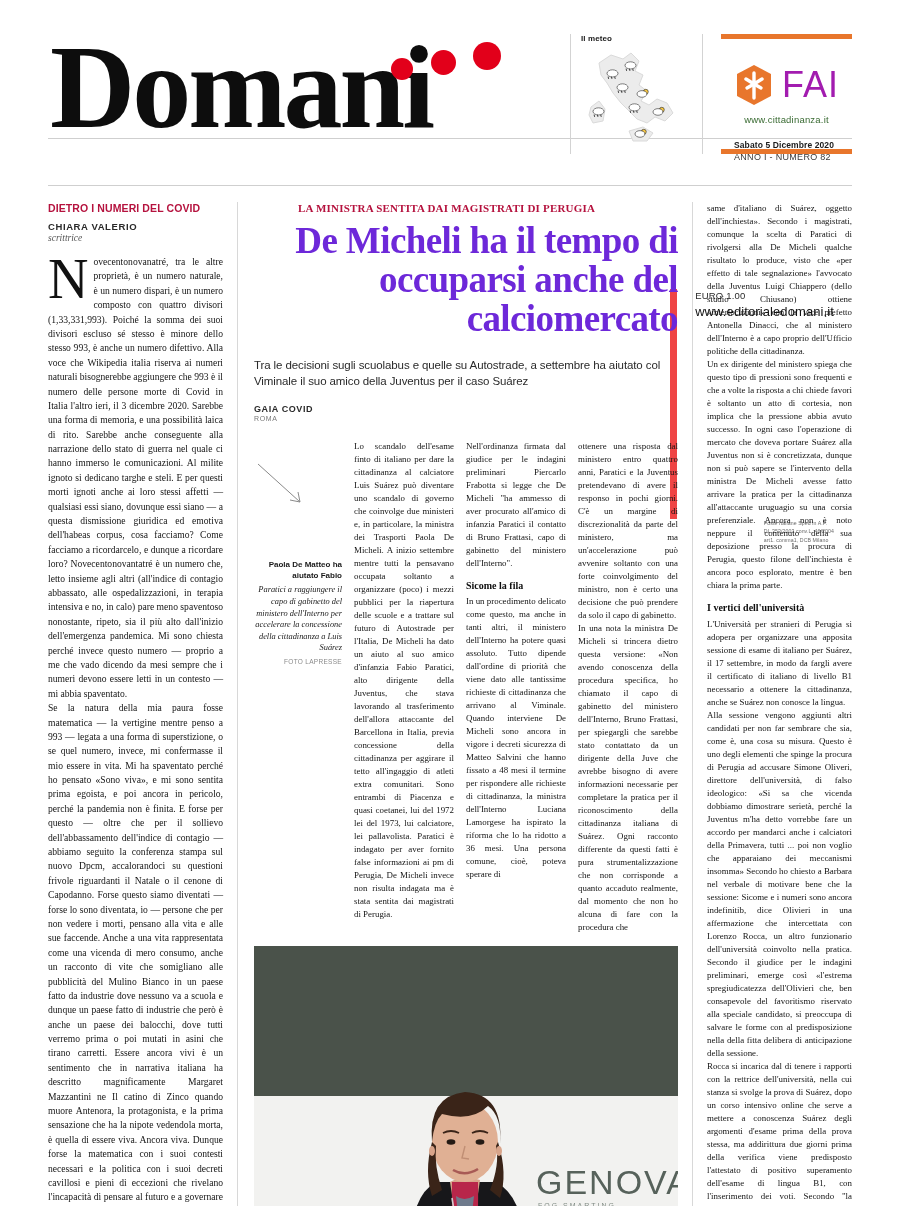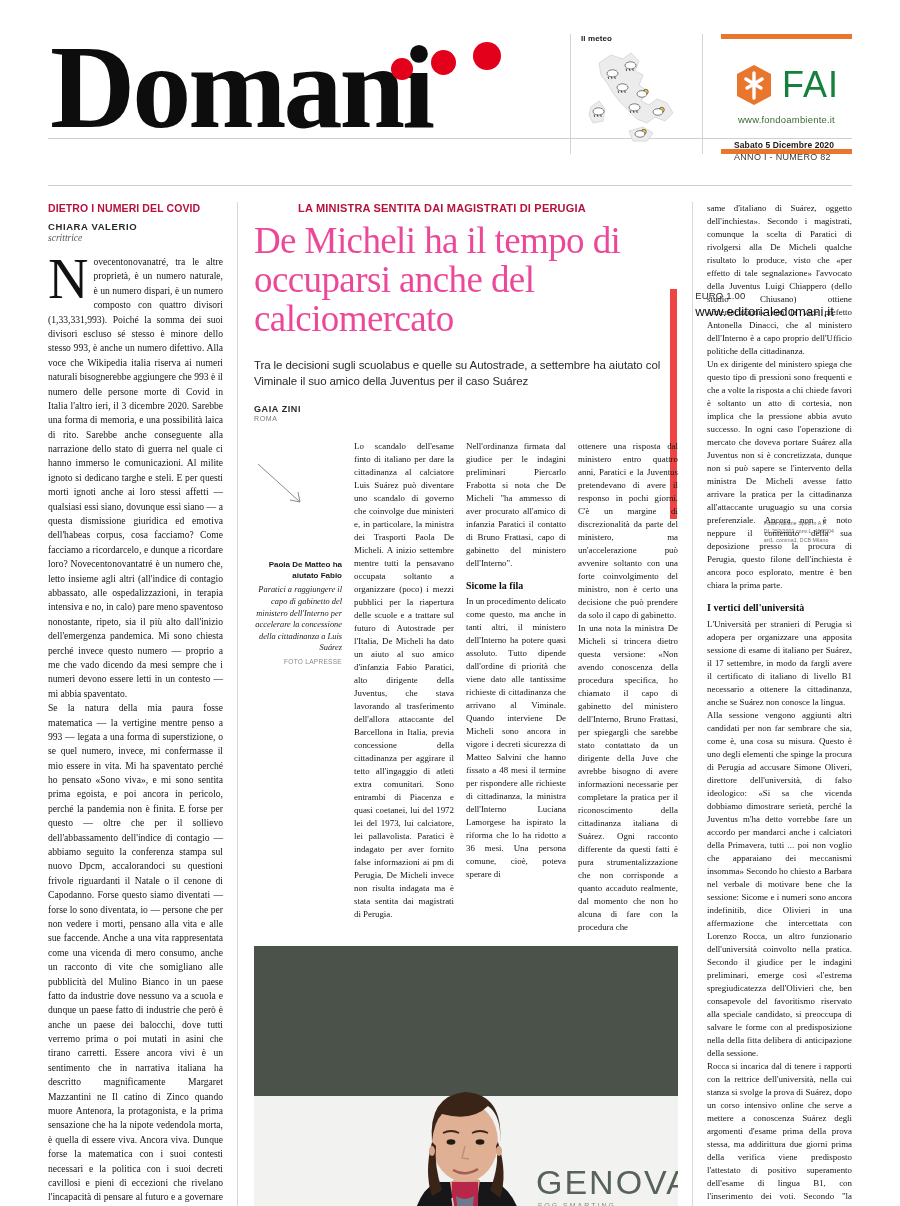--- a/index.html
+++ b/index.html
@@ -39,21 +39,21 @@
   .meteo-map svg{position:absolute;left:0;top:0;}
 
   .fai-ad{
     flex:1;border-left:1px solid #d3d3d3;margin-left:12px;padding-left:18px;box-sizing:border-box;
     height:120px;display:flex;flex-direction:column;justify-content:space-between;
   }
   .fai-bar{height:5px;background:#e8762c;width:100%;}
   .fai-mid{display:flex;flex-direction:column;align-items:center;justify-content:center;flex:1;}
   .fai-row{display:flex;align-items:center;gap:8px;}
   .fai-mark{width:40px;height:42px;}
-  .fai-word{font-family:"Liberation Sans",sans-serif;font-size:36px;color:#15803d;letter-spacing:1px;line-height:1;}
+  .fai-word{font-family:"Liberation Sans",sans-serif;font-size:36px;color:#a21caf;letter-spacing:1px;line-height:1;}
   .fai-url{font-family:"Liberation Sans",sans-serif;font-size:9.5px;color:#3a6b33;margin-top:8px;letter-spacing:.2px;}
   .dateline{display:flex;align-items:flex-end;height:40px;font-family:"Liberation Sans",sans-serif;border-top:1px solid #cfcfcf;flex-direction:column;}
   .dl-block{padding-right:18px;}
   .dl-block.b2{border-left:7px solid #ef4444;padding-left:18px;}
   .dl-block.b3{border-left:none;padding-left:24px;}
   .dl-l1{font-size:8.5px;font-weight:700;color:#1a1a1a;line-height:1.45;letter-spacing:.1px;}
   .dl-l2{font-size:9px;color:#3a3a3a;line-height:1.45;letter-spacing:.3px;}
   .dl-price{font-size:9.5px;color:#2a2a2a;line-height:1.45;letter-spacing:.2px;}
   .dl-site{font-size:13px;font-weight:400;color:#111;line-height:1.45;letter-spacing:.1px;}
   .dl-fine{font-size:5.2px;color:#6a6a6a;line-height:1.6;letter-spacing:.1px;}
@@ -79,26 +79,26 @@
   .op-role{font-family:"Liberation Serif",serif;font-style:italic;font-size:9.5px;color:#555;margin-top:1px;margin-bottom:12px;}
 
   .body-text{font-size:9.6px;line-height:1.5;text-align:justify;color:#141414;hyphens:auto;}
   .body-text p{margin:0;}
   .dropcap::first-letter{
     float:left;font-size:56px;line-height:0.78;padding-right:5px;padding-top:3px;font-weight:400;color:#111;
   }
 
   
   .main-kicker{
-    font-family:Liberation Sans, sans-serif;font-weight:700;font-size:11px;
+    font-family:Liberation Serif, serif;font-weight:700;font-size:11px;
     color:#b5123e;letter-spacing:.2px;margin-bottom:8px;padding-left:44px;
   }
   .main-head{
-    font-family:"Liberation Serif",serif;font-weight:400;font-size:37px;line-height:1.05;
-    color:#ec4899;margin:0 0 18px 0;letter-spacing:-.6px;
+    font-family:"Liberation Serif",serif;font-weight:700;font-size:37px;line-height:1.05;
+    color:#6d28d9;margin:0 0 18px 0;letter-spacing:-.6px;text-align:right;
   }
   .main-sub{
     font-family:"Liberation Sans",sans-serif;font-size:11.5px;line-height:1.45;color:#2a2a2a;
     margin-bottom:14px;letter-spacing:-.1px;
   }
   .main-byline{font-family:"Liberation Sans",sans-serif;font-size:9px;font-weight:700;color:#2a2a2a;letter-spacing:.6px;}
   .main-place{font-family:"Liberation Sans",sans-serif;font-size:7px;color:#777;letter-spacing:.6px;margin-top:1px;}
 
   .main-cols{display:flex;margin-top:18px;gap:12px;}
   .mc{flex:1;}
@@ -189,21 +189,21 @@
       <div class="fai-bar"></div>
       <div class="fai-mid">
         <div class="fai-row">
           <svg class="fai-mark" viewBox="0 0 40 42">
             <path d="M20 1 L37 10 L37 32 L20 41 L3 32 L3 10 Z" fill="#e8762c"></path>
             <path d="M20 9 L20 20 M20 20 L12 15 M20 20 L28 15 M20 20 L20 34" stroke="#ffffff" stroke-width="3.4" fill="none" stroke-linecap="round"></path>
             <path d="M13 24 L20 20 L27 24" stroke="#ffffff" stroke-width="3.4" fill="none" stroke-linecap="round"></path>
           </svg>
           <span class="fai-word">FAI</span>
         </div>
-        <div class="fai-url">www.fondoambiente.it</div>
+        <div class="fai-url">www.cittadinanza.it</div>
       </div>
       <div class="fai-bar"></div>
     </div>
   </div>
 
   <div class="dateline">
     <div class="dl-block b1" style="flex:0 0 150px;">
       <div class="dl-l1">Sabato 5 Dicembre 2020</div>
       <div class="dl-l2">ANNO I - NUMERO 82</div>
     </div>
@@ -229,21 +229,21 @@
         <p class="dropcap">Novecentonovanatré, tra le altre proprietà, è un numero naturale, è un numero dispari, è un numero composto con quattro divisori (1,33,331,993). Poiché la somma dei suoi divisori escluso sé stesso è minore dello stesso 993, è anche un numero difettivo. Alla voce che Wikipedia italia riserva ai numeri naturali bisognerebbe aggiungere che 993 è il numero delle persone morte di Covid in Italia l'altro ieri, il 3 dicembre 2020. Sarebbe una forma di memoria, e una possibilità laica di rito. Sarebbe anche conseguente alla narrazione dello stato di guerra nel quale ci hanno immerso le comunicazioni. Al milite ignoto si dedicano targhe e steli. E per questi morti ignoti anche ai loro stessi affetti — qualsiasi essi siano, dovunque essi siano — a questa dismissione giuridica ed emotiva dell'habeas corpus, cosa facciamo? Come facciamo a ricordarcelo, e dunque a ricordare loro? Novecentonovantatré è un numero che, letto insieme agli altri (all'indice di contagio abbassato, alle ospedalizzazioni, in terapia intensiva e no, in calo) pare meno spaventoso nonostante, ripeto, sia il più alto dall'inizio dell'emergenza pandemica. Mi sono chiesta perché invece questo numero — proprio a me che vado dicendo da mesi sempre che i numeri devono essere letti in un contesto — mi abbia spaventato.</p>
         <p>Se la natura della mia paura fosse matematica — la vertigine mentre penso a 993 — legata a una forma di superstizione, o se quel numero, invece, mi confermasse il mio essere in vita. Mi ha spaventato perché ho pensato «Sono viva», e mi sono sentita prima egoista, e poi ancora in pericolo, perché la pandemia non è finita. E forse per questo — oltre che per il sollievo dell'abbassamento dell'indice di contagio — abbiamo seguito la conferenza stampa sul nuovo Dpcm, accalorandoci su questioni frivole riguardanti il Natale o il cenone di Capodanno. Forse questo siamo diventati — forse lo sono diventata, io — persone che per non vedere i morti, pensano alla vita e alle sue faccende. Anche a una vita rappresentata come una vicenda di mero consumo, anche un racconto di vite che somigliano alle pubblicità del Mulino Bianco in un paese fatto da industrie dove nessuno va a scuola e dunque un paese fatto di industrie che però è anche un paese dei balocchi, dove tutti verremo prima o poi mutati in asini che tirano carretti. Essere ancora vivi è un sentimento che in narrativa italiana ha descritto magnificamente Margaret Mazzantini ne Il catino di Zinco quando muore Antenora, la protagonista, e la prima sensazione che ha la nipote vedendola morta, è quella di essere viva. Ancora viva. Dunque forse la matematica con i suoi contesti necessari e la politica con i suoi decreti cavillosi e pieni di eccezioni che rivelano l'incapacità di pensare al futuro e a governare il presente, non sono sufficienti ad analizzare né logicamente né emotivamente quel novecentonovantatré. Forse bisogna riprendere in mano i romanzi, aggiungerli alla matematica e alla politica, forse bisogna smettere di cercare spiegazioni, e tentare di capire e farlo come sempre gli esseri umani hanno capito: perché hanno raccontato o perché qualcuno ha raccontato loro. I verbi raccontare e contare si rassomigliano per suono e per forma (raccontare è verbo transitivo derivato di contare, col prefisso ra-) entrambi hanno a che fare con il tempo. Ecco, credo da ieri l'altro, o comunque è da ieri l'altro che sono riuscita a formularlo, che abbiamo bisogno del tempo non solo per contare i morti, ma per raccontarli.</p>
       </div>
 
     </div>
 
     <div class="col-main">
       <div class="main-kicker">LA MINISTRA SENTITA DAI MAGISTRATI DI PERUGIA</div>
       <h1 class="main-head">De Micheli ha il tempo di occuparsi anche del calciomercato</h1>
       <div class="main-sub">Tra le decisioni sugli scuolabus e quelle su Autostrade, a settembre ha aiutato col Viminale il suo amico della Juventus per il caso Suárez</div>
-      <div class="main-byline">GAIA ZINI</div>
+      <div class="main-byline">GAIA COVID</div>
       <div class="main-place">ROMA</div>
 
       <div class="main-cols">
 
         <div class="mc cap-col">
           <svg class="arrow" width="60" height="46" viewBox="0 0 60 46">
             <path d="M4 2 L46 40" stroke="#8a8a8a" stroke-width="1" fill="none"></path>
             <path d="M46 40 L36 38 M46 40 L44 30" stroke="#8a8a8a" stroke-width="1" fill="none"></path>
           </svg>
           <div class="caption">
@@ -254,21 +254,21 @@
         </div>
 
         <div class="mc">
           <div class="art-text">
               <p>Lo scandalo dell'esame finto di italiano per dare la cittadinanza al calciatore Luis Suárez può diventare uno scandalo di governo che coinvolge due ministeri e, in particolare, la ministra dei Trasporti Paola De Micheli. A inizio settembre mentre tutti la pensavano occupata soltanto a organizzare (poco) i mezzi pubblici per la riapertura delle scuole e a trattare sul futuro di Autostrade per l'Italia, De Micheli ha dato un aiuto al suo amico d'infanzia Fabio Paratici, alto dirigente della Juventus, che stava lavorando al trasferimento dell'allora attaccante del Barcellona in Italia, previa concessione della cittadinanza per aggirare il tetto all'ingaggio di atleti extra comunitari. Sono entrambi di Piacenza e quasi coetanei, lui del 1972 lei del 1973, lui calciatore, lei pallavolista. Paratici è indagato per aver fornito false informazioni ai pm di Perugia, De Micheli invece non risulta indagata ma è stata sentita dai magistrati di Perugia.</p>
             </div>
         </div>
 
         <div class="mc">
           <div class="art-text">
-            <p>Nell'ordinanza firmata dal giudice per le indagini preliminari Piercarlo Frabotta si nota che De Micheli "ha ammesso di aver procurato all'amico di infanzia Paratici il contatto di Bruno Frattasi, capo di gabinetto del ministero dell'Interno".</p>
+            <p>Nell'ordinanza firmata dal giudice per le indagini preliminari Piercarlo Frabotta si legge che De Micheli "ha ammesso di aver procurato all'amico di infanzia Paratici il contatto di Bruno Frattasi, capo di gabinetto del ministero dell'Interno".</p>
             <div class="subhead">Sicome la fila</div>
             <p>In un procedimento delicato come questo, ma anche in tanti altri, il ministero dell'Interno ha potere quasi assoluto. Tutto dipende dall'ordine di priorità che viene dato alle tantissime richieste di cittadinanza che arrivano al Viminale. Quando interviene De Micheli sono ancora in vigore i decreti sicurezza di Matteo Salvini che hanno fissato a 48 mesi il termine per rispondere alle richieste di cittadinanza, la ministra dell'Interno Luciana Lamorgese ha ispirato la riforma che lo ha ridotto a 36 mesi. Una persona comune, cioè, poteva sperare di</p>
           </div>
         </div>
 
         <div class="mc">
           <div class="art-text">
             <p>ottenere una risposta dal ministero entro quattro anni, Paratici e la Juventus pretendevano di avere il responso in pochi giorni. C'è un margine di discrezionalità da parte del ministero, ma un'accelerazione può avvenire soltanto con una forte coinvolgimento del ministro, non è certo una decisione che può prendere da solo il capo di gabinetto.</p>
             <p>In una nota la ministra De Micheli si trincera dietro questa versione: «Non avendo conoscenza della procedura specifica, ho chiamato il capo di gabinetto del ministero dell'Interno, Bruno Frattasi, per spiegargli che sarebbe stato contattato da un dirigente della Juve che avrebbe bisogno di avere informazioni necessarie per completare la pratica per il riconoscimento della cittadinanza italiana di Suárez. Ogni racconto differente da questi fatti è pura strumentalizzazione che non corrisponde a quanto accaduto realmente, dal momento che non ho alcuna di fare con la procedura che</p>
           </div>

